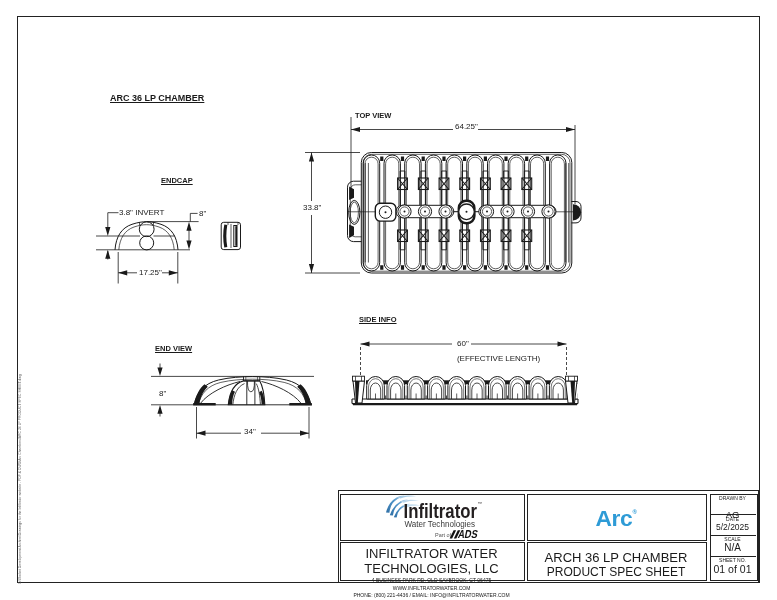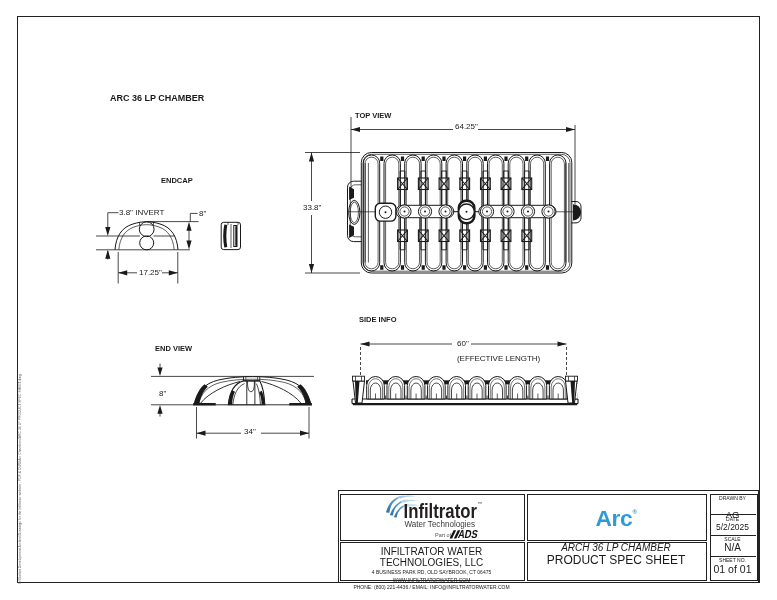--- a/index.html
+++ b/index.html
@@ -1,19 +1,19 @@
 <!DOCTYPE html>
 <html><head>
 <meta charset="utf-8">
 <style>
 html,body{margin:0;padding:0;background:#fff;}
 #page{position:relative;width:777px;height:600px;font-family:"Liberation Sans",sans-serif;color:#1a1a1a;overflow:hidden;}
 .abs{position:absolute;}
 .lbl{font-weight:bold;white-space:nowrap;}
-.u{}
+.u{text-decoration:underline;}
 svg{position:absolute;left:0;top:0;}
 </style>
 </head>
 <body>
 <div id="page">
 
 <div class="abs" style="left:17px;top:16px;width:741px;height:565px;border:1px solid #222;"></div>
 
 <div class="abs" style="left:18px;top:584px;font-size:3.4px;color:#666;transform:rotate(-90deg);transform-origin:0 0;white-space:nowrap;">G:\Market Development Archive\Drawings for the Infiltrator website - PDF &amp; DWG\Arc Chambers\ARC 36 LP PRODUCT SPEC SHEET.dwg</div>
 
@@ -328,28 +328,28 @@
     <text x="64.5" y="33" fill="#3a3a3a" stroke="none" font-family="Liberation Sans" font-size="9.3" textLength="70.5" lengthAdjust="spacingAndGlyphs">Water Technologies</text>
     <text x="95" y="42.5" fill="#555" stroke="none" font-family="Liberation Sans" font-size="5.5">Part of</text>
     <g transform="skewX(-12)" stroke="none" fill="#111">
       <path d="M121.3 36.2 h2.5 l-2.2 8.4 h-2.5 z M125.5 36.2 h2.5 l-2.2 8.4 h-2.5 z"></path>
       <text x="126.8" y="44" font-family="Liberation Sans" font-size="11.5" font-weight="bold" textLength="19.5" lengthAdjust="spacingAndGlyphs">ADS</text>
     </g>
   </svg>
 </div>
 
 <div class="abs" style="left:340px;top:542px;width:183px;height:36.5px;text-align:center;">
- <div style="font-size:10px;margin-top:3.5px;">INFILTRATOR WATER TECHNOLOGIES, LLC</div>
+ <div style="font-size:13px;margin-top:3.5px;">INFILTRATOR WATER TECHNOLOGIES, LLC</div>
  <div style="font-size:5px;margin-top:1.5px;">4 BUSINESS PARK RD, OLD SAYBROOK, CT 06475</div>
  <div style="font-size:5px;margin-top:1.5px;">WWW.INFILTRATORWATER.COM</div>
  <div style="font-size:5px;margin-top:1.5px;">PHONE: (800) 221-4436 / EMAIL: INFO@INFILTRATORWATER.COM</div>
 </div>
 
 <div class="abs" style="left:527px;top:493.5px;width:178px;height:45.5px;text-align:center;">
  <div style="font-size:22.8px;font-weight:bold;color:#2e9bd6;margin-top:11.5px;letter-spacing:-0.3px;">Arc<span style="font-size:6px;vertical-align:12px;">®</span></div>
 </div>
 
 <div class="abs" style="left:527px;top:542px;width:178px;height:36.5px;text-align:center;">
- <div style="font-size:10px;font-style:italic;">ARCH 36 LP CHAMBER</div>
+ <div style="font-size:13px;margin-top:8px;">ARCH 36 LP CHAMBER</div>
  <div style="font-size:12px;">PRODUCT SPEC SHEET</div>
 </div>
 
 </div>
 
 </body></html>

